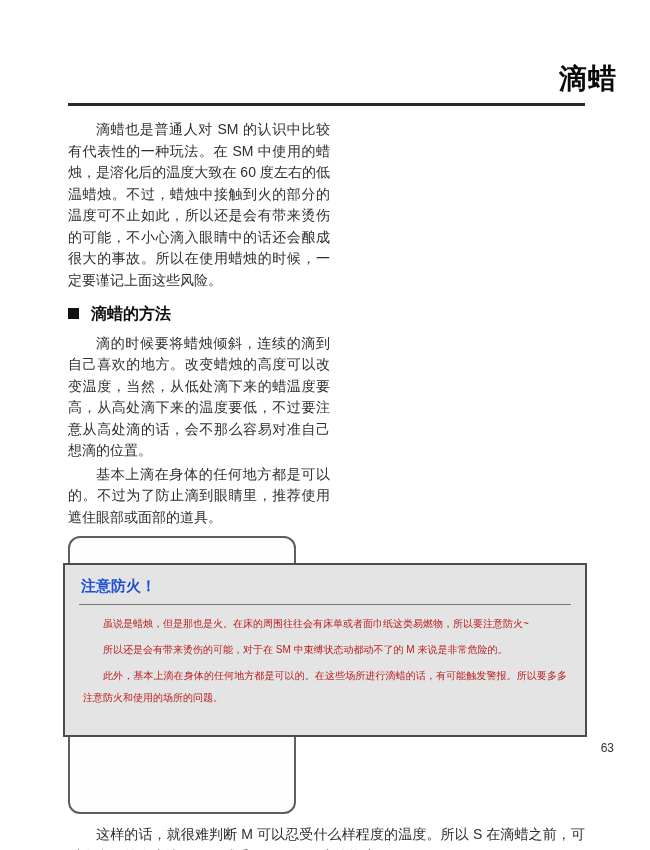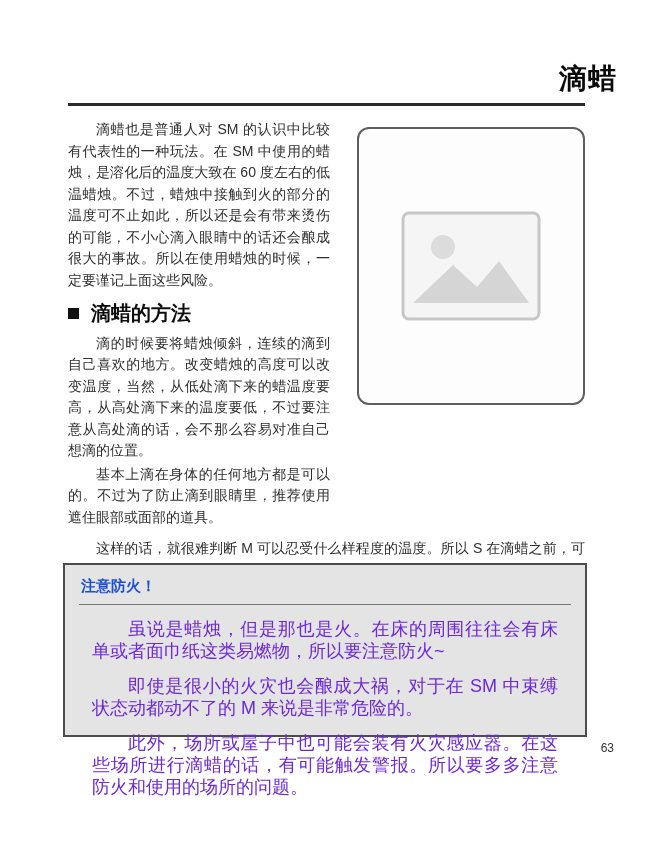--- a/index.html
+++ b/index.html
@@ -44,38 +44,39 @@
     top: 119px;
     left: 68px;
     width: 517px;
     font-size: 14px;
     line-height: 21.5px;
     text-align: justify;
     color: #2e2e2e;
   }
   .columns {
     display: flex;
+    flex-direction: column;
     align-items: flex-start;
   }
   .text-col {
     width: 262px;
     flex: 0 0 262px;
   }
   .para {
     margin: 0;
     text-indent: 2em;
   }
   .para + .para { margin-top: 2px; }
 
   .section-head {
     display: flex;
     align-items: center;
     margin: 12px 0 8px 0;
     font-weight: 700;
-    font-size: 20px;
+    font-size: 16px;
     color: #0d0d0d;
   }
   .square-bullet {
     display: inline-block;
     width: 11px;
     height: 11px;
     background: #111;
     margin-right: 12px;
     flex: 0 0 11px;
   }
@@ -123,26 +124,26 @@
   }
   .notice-title {
     font-size: 15px;
     font-weight: 700;
     color: #1d4ed8;
     padding: 2px 0 8px 2px;
     border-bottom: 1px solid #777;
     margin: 0 0 8px 0;
   }
   .notice-body p {
-    margin: 13px;
-    font-size: 18px;
+    margin: 4px;
+    font-size: 10px;
     line-height: 22px;
     text-align: justify;
     text-indent: 2em;
-    color: #6d28d9;
+    color: #b91c1c;
   }
 
   
   .page-number {
     position: absolute;
     top: 741px;
     right: 68px;
     font-size: 12px;
     color: #333;
   }
@@ -181,20 +182,20 @@
       </div>
     </div>
 
     <p class="closing-para">这样的话，就很难判断 M 可以忍受什么样程度的温度。所以 S 在滴蜡之前，可以在自己的身上滴一下，感受一下不同程度的热度。</p>
   </div>
 
   <div class="notice-box">
     <div class="notice-title">注意防火！</div>
     <div class="notice-body">
       <p>虽说是蜡烛，但是那也是火。在床的周围往往会有床单或者面巾纸这类易燃物，所以要注意防火~</p>
-      <p>即使是很小的火灾也会酿成大祸，对于在 SM 中束缚状态动都动不了的 M 来说是非常危险的。</p>
-      <p>此外，场所或屋子中也可能会装有火灾感应器。在这些场所进行滴蜡的话，有可能触发警报。所以要多多注意防火和使用的场所的问题。</p>
+      <p>所以还是会有带来烫伤的可能，对于在 SM 中束缚状态动都动不了的 M 来说是非常危险的。</p>
+      <p>此外，基本上滴在身体的任何地方都是可以的。在这些场所进行滴蜡的话，有可能触发警报。所以要多多注意防火和使用的场所的问题。</p>
     </div>
   </div>
 
   <div class="page-number">63</div>
 
 </div>
 
 </body></html>

